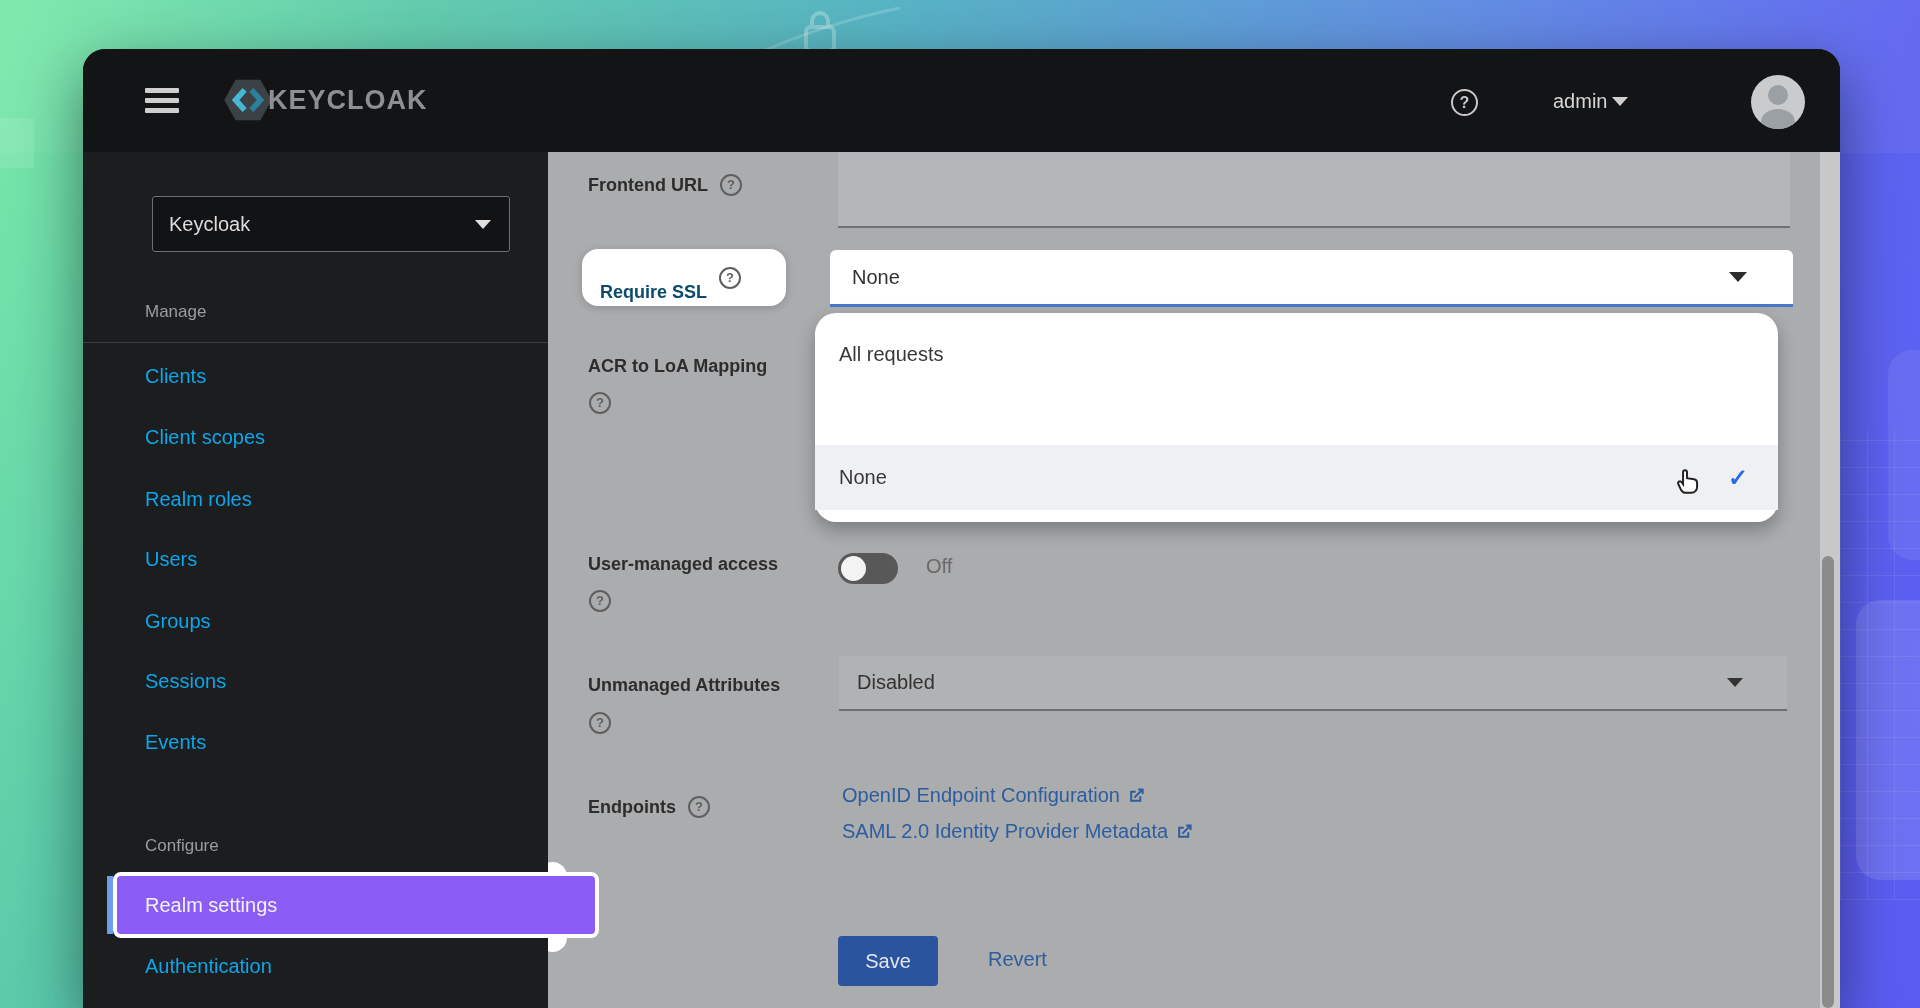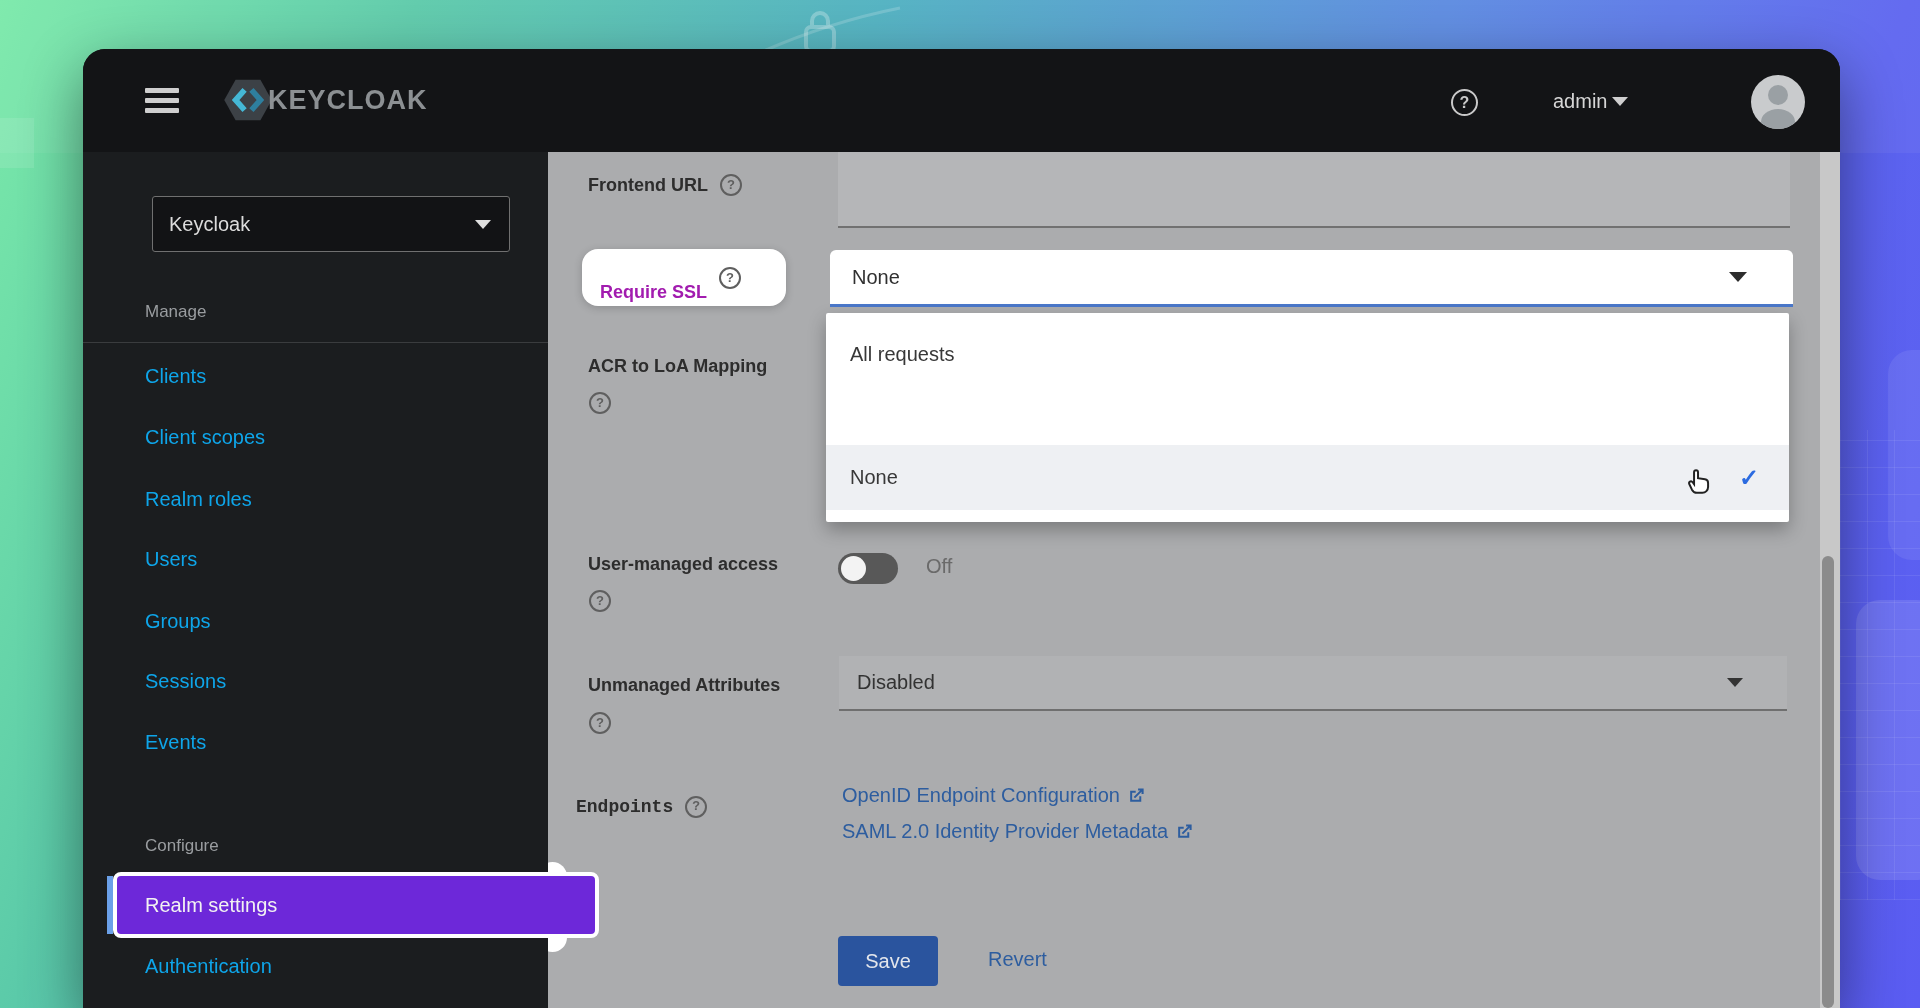--- a/index.html
+++ b/index.html
@@ -46,49 +46,49 @@
 
   
   .sidebar { position:absolute; left:0; top:103px; width:465px; bottom:0; background:#1b1d1f; z-index:2; }
   .realm-select { position:absolute; left:69px; top:44px; width:358px; height:56px; background:#121315;
                   border:1px solid #707070; border-radius:3px; display:flex; align-items:center; cursor:pointer; }
   .realm-select .val { color:#dcdcdc; font-size:20px; margin-left:16px; flex:1; }
   .realm-select .caret { margin-right:18px; border-top-color:#e0e0e0; }
   .nav-label { position:absolute; left:62px; color:#9a9da0; font-size:17px; }
   .divider { position:absolute; left:0; top:190px; width:100%; height:1px; background:#3a3c3e; }
   .nav-item { position:absolute; left:62px; color:#0ea5e9; font-size:20px; cursor:pointer; }
-  .sel-box { position:absolute; left:30px; top:720px; width:486px; height:66px; background:#6d28d9;
+  .sel-box { position:absolute; left:30px; top:720px; width:486px; height:66px; background:#8b5cf6;
              border:4px solid #ffffff; border-radius:8px; display:flex; align-items:center; cursor:pointer; }
   .sel-box .txt { color:#f2f2f2; font-size:20px; margin-left:28px; }
   .blue-bar { position:absolute; left:24px; top:724px; width:6px; height:58px; background:#6ba0e8; }
 
   
   .content { position:absolute; left:465px; top:103px; right:0; bottom:0; background:#abacae; z-index:0;padding-left:18px; }
   .f-label { position:absolute; display:flex; align-items:center; gap:12px; }
   .f-label .t { color:#2d2d2d; font-size:18px; font-weight:bold; }
   .qicon { width:22px; height:22px; border:2px solid #5f5f5f; border-radius:50%; color:#5f5f5f;
            font-size:13px; font-weight:bold; text-align:center; line-height:18px; flex:0 0 auto; }
   .qicon.block { position:absolute; }
 
   .fe-input { position:absolute; left:290px; top:0; width:952px; height:76px; background:#b5b6b8;
               border-bottom:2px solid #717171; cursor:text; }
 
   .ssl-labelbox { position:absolute; left:34px; top:97px; width:204px; height:57px; background:#ffffff;
                   border-radius:16px; display:flex; align-items:center; gap:12px; padding-left:18px;
                   box-shadow:0 2px 8px rgba(0,0,0,0.18); }
-  .ssl-labelbox .t { color:#a21caf; font-size:18px; font-weight:bold;margin-top:30px; }
+  .ssl-labelbox .t { color:#0c4a6e; font-size:18px; font-weight:bold;margin-top:30px; }
 
   .ssl-select { position:absolute; left:282px; top:98px; width:963px; height:57px; background:#ffffff;
                 border-radius:6px 6px 0 0; border-bottom:3px solid #4a77c9; display:flex; align-items:center; cursor:pointer; }
   .ssl-select .val { color:#303030; font-size:20px; margin-left:22px; flex:1; }
   .sel-caret { width:0; height:0; border-left:9px solid transparent; border-right:9px solid transparent;
                border-top:10px solid #2d2d2d; margin-right:46px; }
 
-  .ssl-menu { position:absolute; left:278px; top:161px; width:963px; height:209px; background:#ffffff;
-              border-radius:2px; box-shadow:0 8px 18px rgba(0,0,0,0.28); }
+  .ssl-menu { position:absolute; left:267px; top:161px; width:963px; height:209px; background:#ffffff;
+              border-radius:21px; box-shadow:0 8px 18px rgba(0,0,0,0.28); }
   .opt { position:absolute; left:0; width:100%; height:50px; display:flex; align-items:center; cursor:pointer; }
   .opt .ot { color:#383838; font-size:20px; margin-left:24px; }
   .opt.sel { height:65px; background:#eef0f3; }
   .check { position:absolute; right:30px; color:#2b6be0; font-size:24px; font-weight:bold; }
   .cursor-hand { position:absolute; left:858px; top:150px; }
 
   .toggle { position:absolute; left:290px; top:401px; width:60px; height:31px; border-radius:16px; background:#585858; cursor:pointer; }
   .knob { position:absolute; left:3px; top:3px; width:25px; height:25px; border-radius:50%; background:#f3f3f3; }
   .off-text { position:absolute; left:378px; top:403px; color:#6a6a6a; font-size:20px; }
 
@@ -228,21 +228,21 @@
 
       <div class="f-label" style="left:40px; top:523px;">
         <span class="t">Unmanaged Attributes</span>
       </div>
       <span class="qicon block" style="left:41px; top:560px;">?</span>
       <div class="dis-select">
         <span class="val">Disabled</span>
         <i class="sel-caret"></i>
       </div>
 
-      <div class="f-label" style="left:28px; top:644px;font-family:Liberation Mono, monospace;">
+      <div class="f-label" style="left:40px; top:644px;">
         <span class="t">Endpoints</span>
         <span class="qicon">?</span>
       </div>
       <div class="ep-link" style="top:632px;">
         <span>OpenID Endpoint Configuration</span>
         <svg width="19" height="19" viewBox="0 0 24 24">
           <path d="M14 3h7v7h-2.6V7.4l-8.2 8.2-1.8-1.8 8.2-8.2H14V3z" fill="#2d5d9f"></path>
           <path d="M4 6h7v2.5H6.5v9h9V13H18v7H4V6z" fill="#2d5d9f"></path>
         </svg>
       </div>

